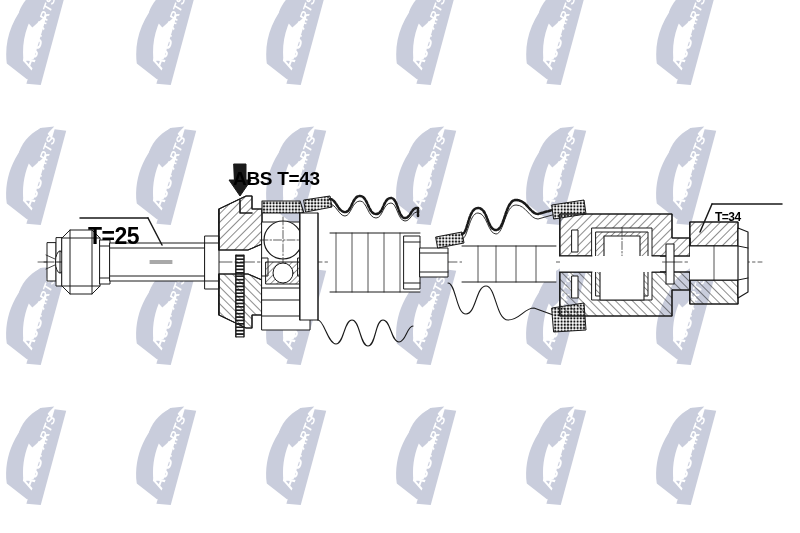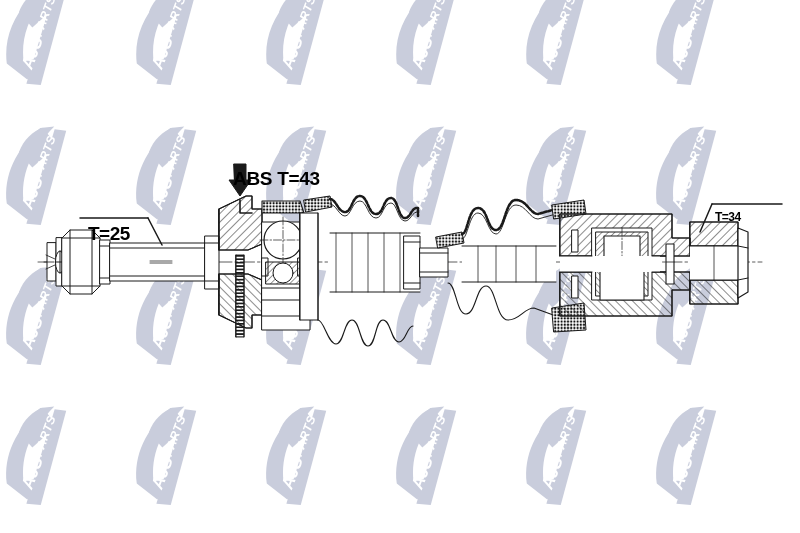--- a/index.html
+++ b/index.html
@@ -11,21 +11,21 @@
   #watermarks{position:absolute;left:0;top:0;width:800px;height:533px;pointer-events:none;}
   .wm{position:absolute;width:120px;height:120px;}
   .wm svg{display:block;width:120px;height:120px;}
 
   
   #drawing{position:absolute;left:0;top:0;width:800px;height:533px;}
   #drawing svg{display:block;width:800px;height:533px;}
 
   
   .lbl{position:absolute;font-family:"Liberation Sans",sans-serif;font-weight:bold;color:#000;white-space:nowrap;margin-top:30px;}
-  #label-t25{left:88px;top:193px;font-size:19px;letter-spacing:-0.5px;}
+  #label-t25{left:88px;top:193px;font-size:23px;letter-spacing:-0.5px;}
   #label-abs{left:233px;top:138px;font-size:19px;letter-spacing:-0.3px;}
   #label-t34{left:715px;top:180px;font-size:12px;letter-spacing:-0.5px;}
 </style>
 </head>
 <body>
 
 <div id="stage">
 
   <div id="watermarks">
       <div class="wm" style="left: -6px; top: -18px;">

